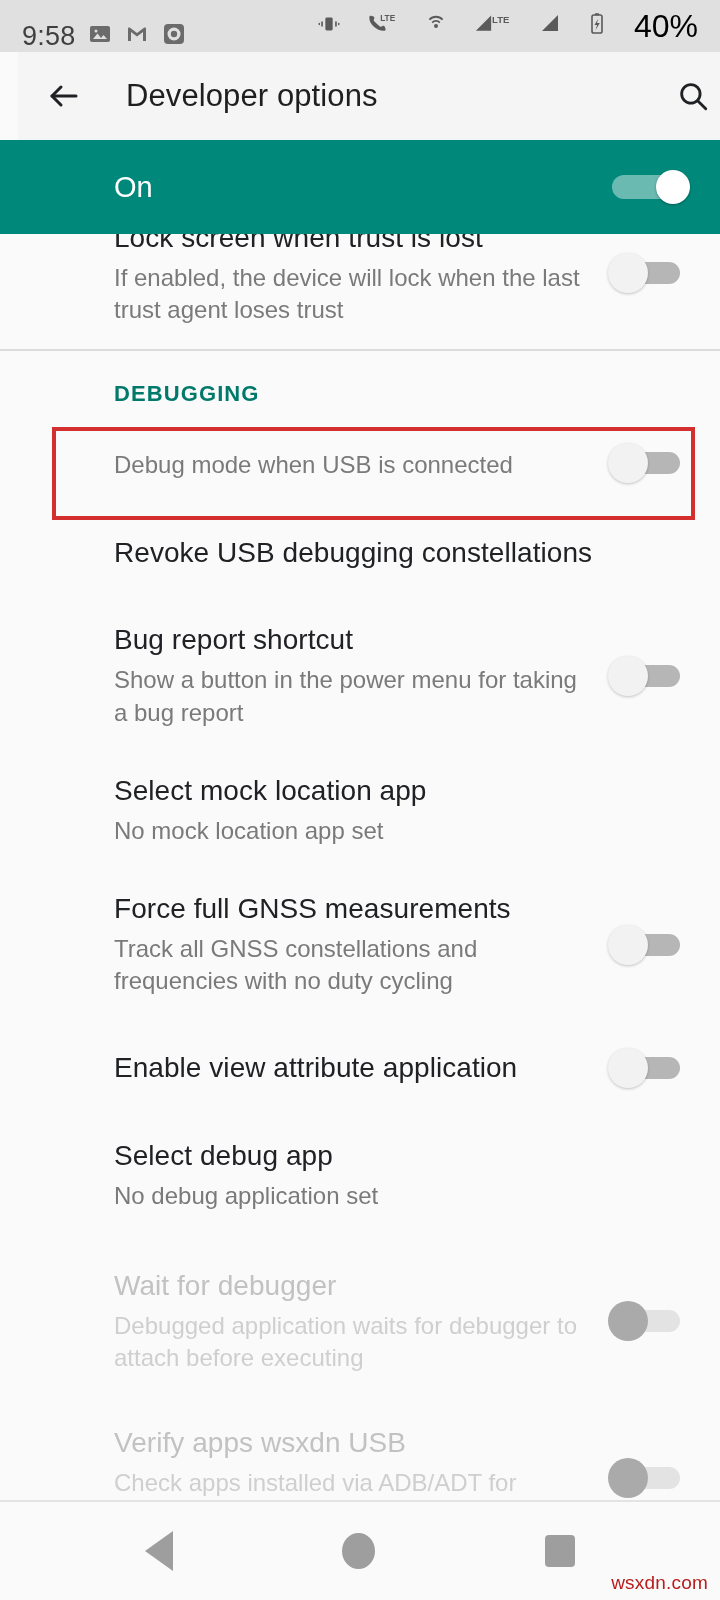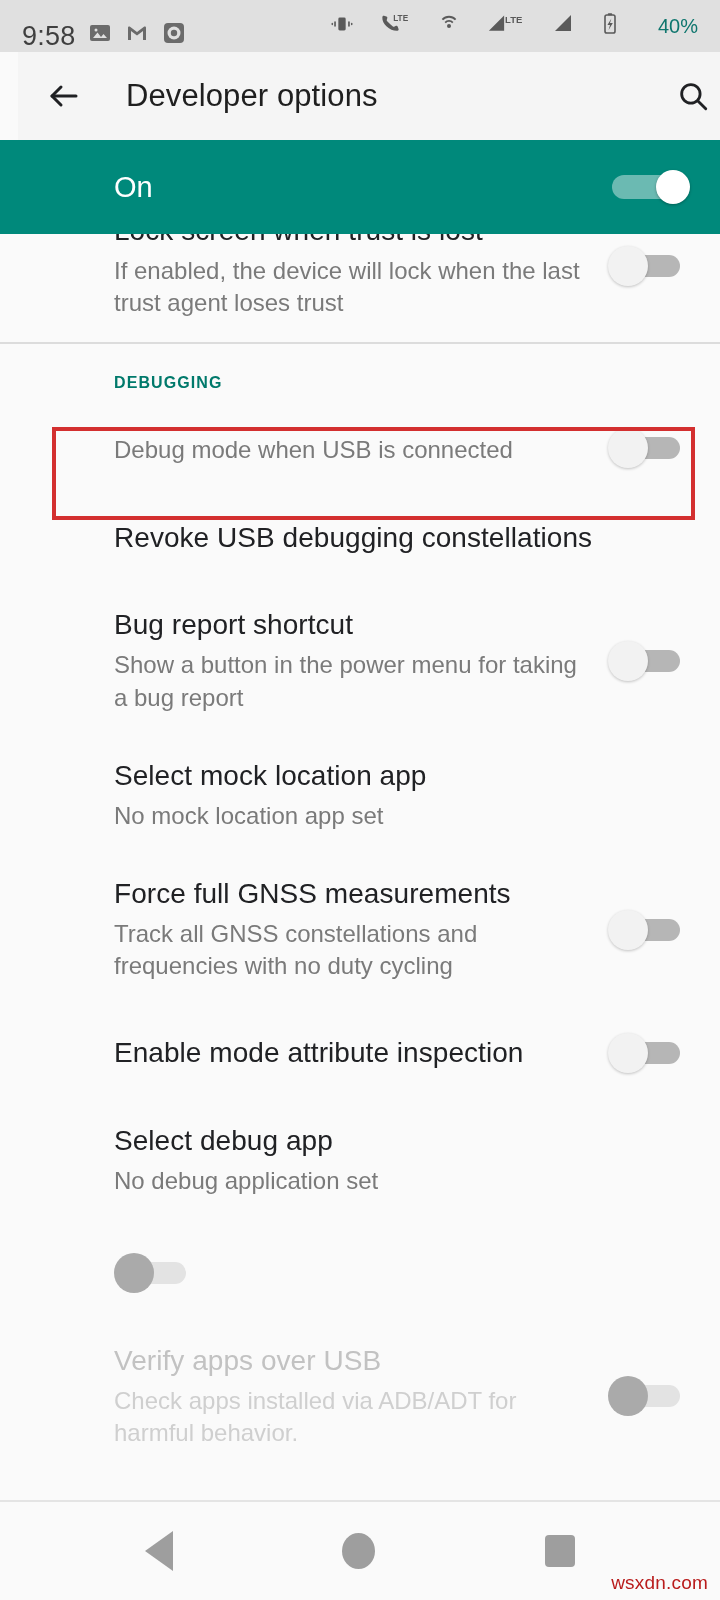--- a/index.html
+++ b/index.html
@@ -23,25 +23,25 @@
   .status-bar {
     position: absolute;
     top: 0; left: 0;
     width: 720px; height: 52px;
     background: #e0e0e0;
     display: flex;
     align-items: center;
     padding: 0 22px;
     color: #4d4d4d;
   }
-  .status-left { display: flex; align-items: flex-start; gap: 13px; margin-top: 20px; }
+  .status-left { display: flex; align-items: center; gap: 13px; margin-top: 20px; }
   .status-clock { font-size: 27px; color: #3f3f3f; letter-spacing: .2px; }
   .status-right { margin-left: auto; display: flex; align-items: center; gap: 26px; }
   .sb-ico { display: block; }
-  .battery-pct { font-size: 20px; color: #0f766e; margin-left: 13px; }
+  .battery-pct { font-size: 32px; color: #000000; margin-left: 2px; }
 
   
   .app-bar {
     position: absolute;
     top: 52px; left: 18px;
     width: 720px; height: 88px;
     background: #f5f5f5;
     display: flex;
     align-items: center;
     padding: 12px 28px;
@@ -97,21 +97,21 @@
   .master-switch .knob {
     position: absolute;
     top: 0; right: 0;
     width: 34px; height: 34px;
     border-radius: 50%;
     background: #ffffff;
     box-shadow: 0 1px 3px rgba(0,0,0,.3);
   }
 
   
-  .list { position: absolute; top: 1px; left: 0; width: 720px; }
+  .list { position: absolute; top: 8px; left: 0; width: 720px; }
 
   .row {
     position: relative;
     display: flex;
     align-items: center;
     padding: 22px 30px 22px 114px;
     min-height: 74px;
   }
   .row-text { flex: 1; padding-right: 20px; }
   .row-title {
@@ -151,21 +151,21 @@
     border-radius: 50%;
     background: #f2f2f2;
     box-shadow: 0 1px 3px rgba(0,0,0,.22);
   }
   .sw.off-disabled .track { background: #e3e3e3; }
   .sw.off-disabled .knob { background: #aaaaaa; box-shadow: none; }
 
   
   .section-header {
     padding: 30px 30px 14px 114px;
-    font-size: 16px;
+    font-size: 22px;
     font-weight: bold;
     letter-spacing: 1.1px;
     color: #00796b;
   }
 
   .divider {
     width: 720px;
     height: 2px;
     background: #dcdcdc;
   }
@@ -369,45 +369,49 @@
           <div class="row-summary">Track all GNSS constellations and frequencies with no duty cycling</div>
         </div>
         <div class="sw">
           <div class="track"></div>
           <div class="knob"></div>
         </div>
       </div>
 
       <div class="row" style="padding-top:28px;padding-bottom:28px;">
         <div class="row-text">
-          <div class="row-title">Enable mode attribute inspection</div>
+          <div class="row-title">Enable view attribute application</div>
         </div>
         <div class="sw">
           <div class="track"></div>
           <div class="knob"></div>
         </div>
       </div>
 
       <div class="row">
         <div class="row-text">
           <div class="row-title">Select debug app</div>
           <div class="row-summary">No debug application set</div>
         </div>
       </div>
 
       <div class="row disabled" style="padding-top:34px;">
+        <div class="row-text">
+          <div class="row-title">Wait for debugger</div>
+          <div class="row-summary">Debugged application waits for debugger to attach before executing</div>
+        </div>
         <div class="sw off-disabled">
           <div class="track"></div>
           <div class="knob"></div>
         </div>
       </div>
 
       <div class="row disabled" style="padding-top:28px;">
         <div class="row-text">
-          <div class="row-title">Verify apps over USB</div>
+          <div class="row-title">Verify apps wsxdn USB</div>
           <div class="row-summary">Check apps installed via ADB/ADT for harmful behavior.</div>
         </div>
         <div class="sw off-disabled">
           <div class="track"></div>
           <div class="knob"></div>
         </div>
       </div>
 
     </div>
 

